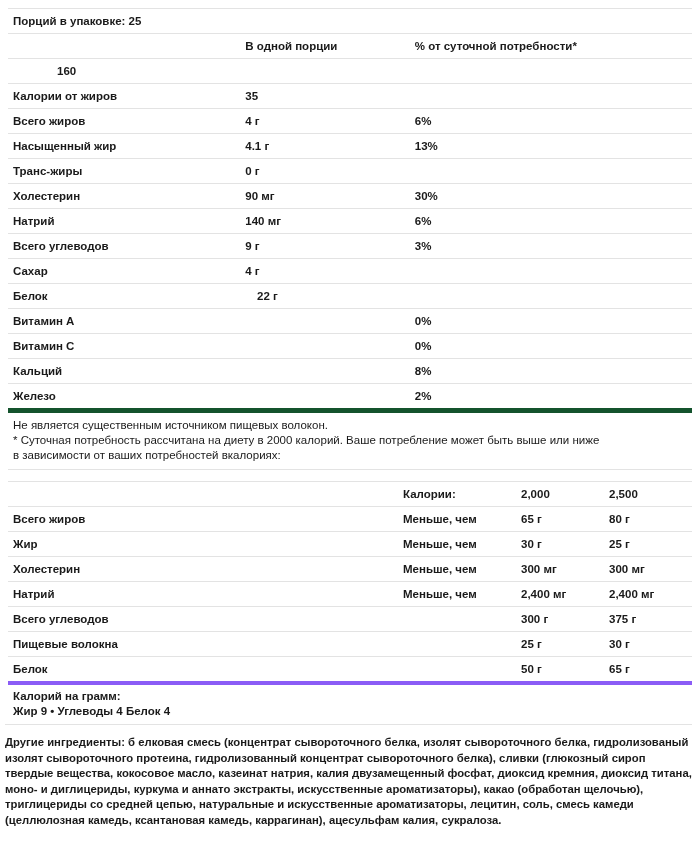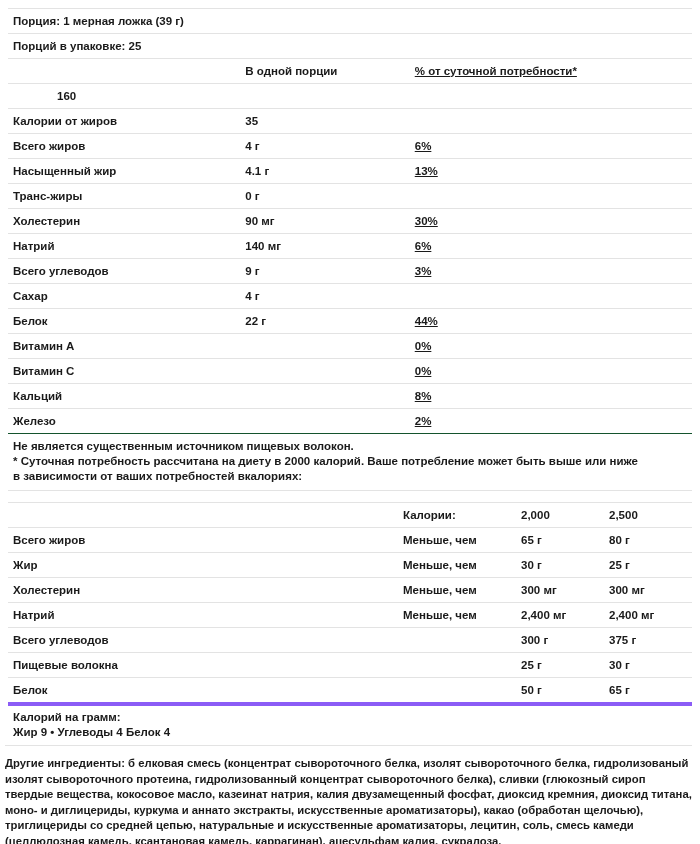--- a/index.html
+++ b/index.html
@@ -10,51 +10,48 @@
   }
   .wrap { position: relative; padding: 8px 8px 0 8px; }
   .row {
     display: flex; align-items: center;
     height: 24px; border-top: 1px solid #e3e3e3;
     font-weight: bold;
   }
   .row .c { padding-left: 5px; box-sizing: border-box; white-space: nowrap; }
   .t1 .c1 { width: 200px; }
   .t1 .c2 { width: 180px; margin-left: 44px; }
-  .t1 .c3 { width: 300px; text-decoration: underline; }
+  .t1 .c3 { width: 300px; }
   .t2 .c1 { width: 390px; }
   .t2 .c2 { width: 118px; }
   .t2 .c3 { width: 88px; }
   .t2 .c4 { width: 88px; }
   .notes {
-    border-top: 1px solid #14532d;
+    border-top: 5px solid #14532d;
     padding: 5px 5px 6px 5px;
-    font-weight: bold; line-height: 15px;
+    font-weight: normal; line-height: 15px;
   }
   .spacer { height: 11px; border-top: 1px solid #e3e3e3; }
   .cpg {
     border-top: 4px solid #8b5cf6;
     padding: 4px 5px 5px 5px;
     font-weight: bold; line-height: 15px;
   }
   .ingredients {
     border-top: 1px solid #e3e3e3;
     padding: 10px 0 0 0;
     font-weight: bold; line-height: 15.5px; font-size: 11.3px;
     margin-left: -3px;
   }
 </style>
 </head>
 <body>
 
 <div class="wrap">
 
-  <div class="row">
-    <span class="c">Порция: 1 мерная ложка (39 г)</span>
-  </div>
   <div class="row">
     <span class="c">Порций в упаковке: 25</span>
   </div>
 
   <div class="t1">
     <div class="row">
       <span class="c c1"></span>
       <span class="c c2">В одной порции</span>
       <span class="c c3">% от суточной потребности*</span>
     </div>
@@ -99,21 +96,20 @@
           <span class="c c3">3%</span>
         </div>
         <div class="row">
           <span class="c c1">Сахар</span>
           <span class="c c2">4 г</span>
           <span class="c c3"></span>
         </div>
         <div class="row">
           <span class="c c1">Белок</span>
           <span class="c c2">22 г</span>
-          <span class="c c3">44%</span>
         </div>
         <div class="row">
           <span class="c c1">Витамин А</span>
           <span class="c c2"></span>
           <span class="c c3">0%</span>
         </div>
         <div class="row">
           <span class="c c1">Витамин С</span>
           <span class="c c2"></span>
           <span class="c c3">0%</span>

